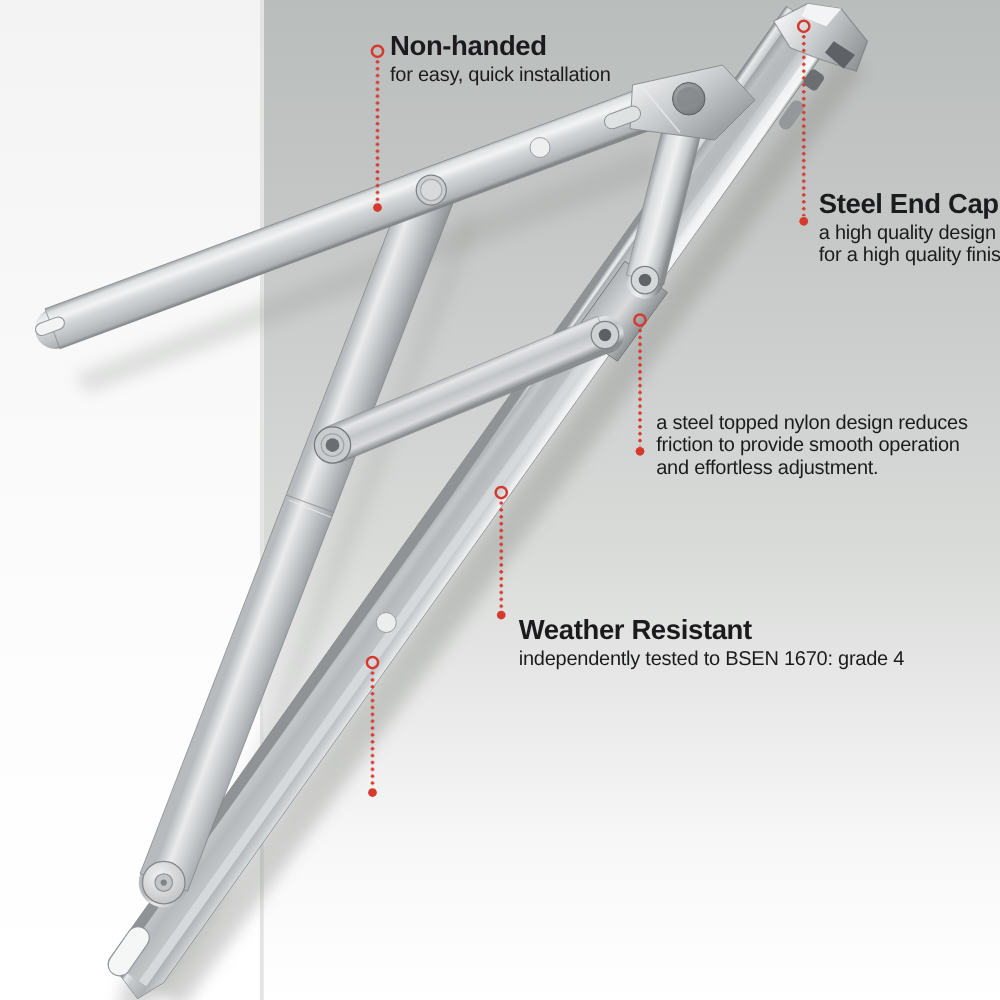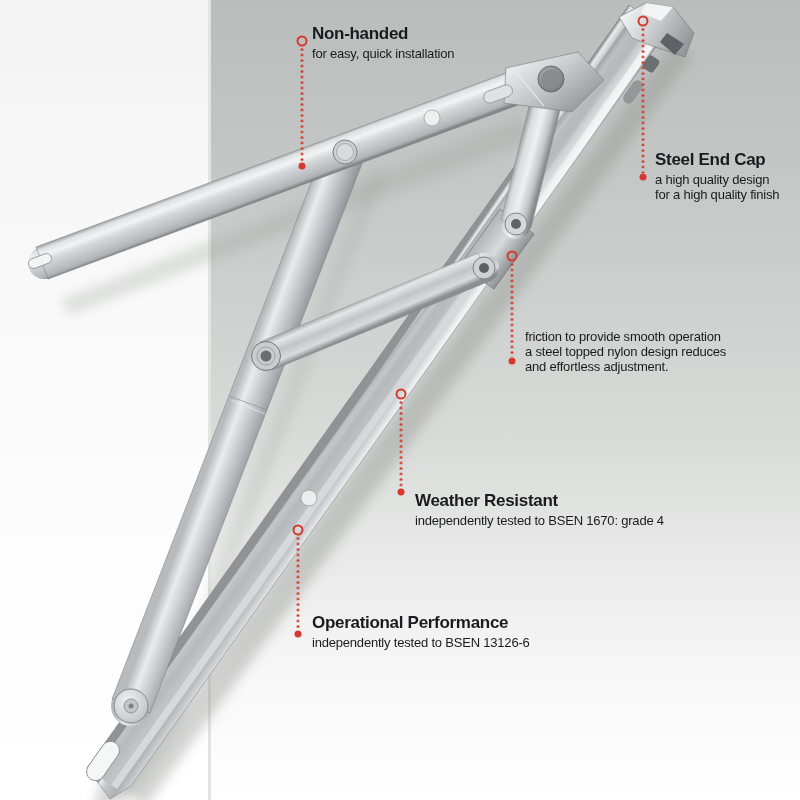--- a/index.html
+++ b/index.html
@@ -8,22 +8,22 @@
     position:relative; width:800px; height:800px; overflow:hidden;
     background:linear-gradient(180deg,#f2f3f2 0%,#f7f8f7 30%,#fdfdfd 70%,#ffffff 100%);
   }
   .bg-panel{
     position:absolute; left:208px; right:0; top:0; bottom:0;
     border-left:3px solid #e2e4e2;
     background:linear-gradient(180deg,#b9bdbb 0%,#c3c6c4 20%,#cfd2d0 40%,#d9dbd9 55%,#e8e9e8 70%,#f8f8f8 85%,#ffffff 100%);
   }
   .product-svg{position:absolute; left:0; top:0;}
   .callout{position:absolute; color:#1b1b1d;}
-  .callout .title{display:block; font-weight:bold; font-size:17px; letter-spacing:-0.3px; line-height:1.1; margin-bottom:3px; white-space:nowrap;}
-  .callout .line{display:block; font-size:13px; letter-spacing:-0.2px; line-height:1.14; white-space:nowrap;}
+  .callout .title{display:block; font-weight:bold; font-size:22px; letter-spacing:-0.3px; line-height:1.1; margin-bottom:3px; white-space:nowrap;}
+  .callout .line{display:block; font-size:16px; letter-spacing:-0.2px; line-height:1.14; white-space:nowrap;}
   .marker-ring{
     position:absolute; width:11px; height:11px; border-radius:50%;
     border:2.5px solid #d63a2f; background:transparent; box-sizing:border-box;
     transform:translate(-50%,-50%);
   }
   .marker-dot{
     position:absolute; width:7px; height:7px; border-radius:50%;
     background:#d63a2f; transform:translate(-50%,-50%);
   }
   .leader{
@@ -215,34 +215,30 @@
   <div class="callout" style="left:655px; top:151px;">
     <span class="title">Steel End Cap</span>
     <span class="line">a high quality design</span>
     <span class="line">for a high quality finish</span>
   </div>
 
   <span class="marker-ring" style="left:512px; top:256px;"></span>
   <span class="leader" style="left:512px; top:263px; height:94px;"></span>
   <span class="marker-dot" style="left:512px; top:361px;"></span>
   <div class="callout" style="left:525px; top:330px;">
+    <span class="line">a steel topped nylon design reduces</span>
     <span class="line">friction to provide smooth operation</span>
-    <span class="line">a steel topped nylon design reduces</span>
     <span class="line">and effortless adjustment.</span>
   </div>
 
   <span class="marker-ring" style="left:401px; top:394px;"></span>
   <span class="leader" style="left:401px; top:401px; height:87px;"></span>
   <span class="marker-dot" style="left:401px; top:492px;"></span>
   <div class="callout" style="left:415px; top:492px;">
     <span class="title">Weather Resistant</span>
     <span class="line">independently tested to BSEN 1670: grade 4</span>
   </div>
 
   <span class="marker-ring" style="left:298px; top:530px;"></span>
   <span class="leader" style="left:298px; top:537px; height:93px;"></span>
   <span class="marker-dot" style="left:298px; top:634px;"></span>
-  <div class="callout" style="left:312px; top:614px;">
-    <span class="title">Operational Performance</span>
-    <span class="line">independently tested to BSEN 13126-6</span>
-  </div>
 
 </div>
 
 </body></html>

